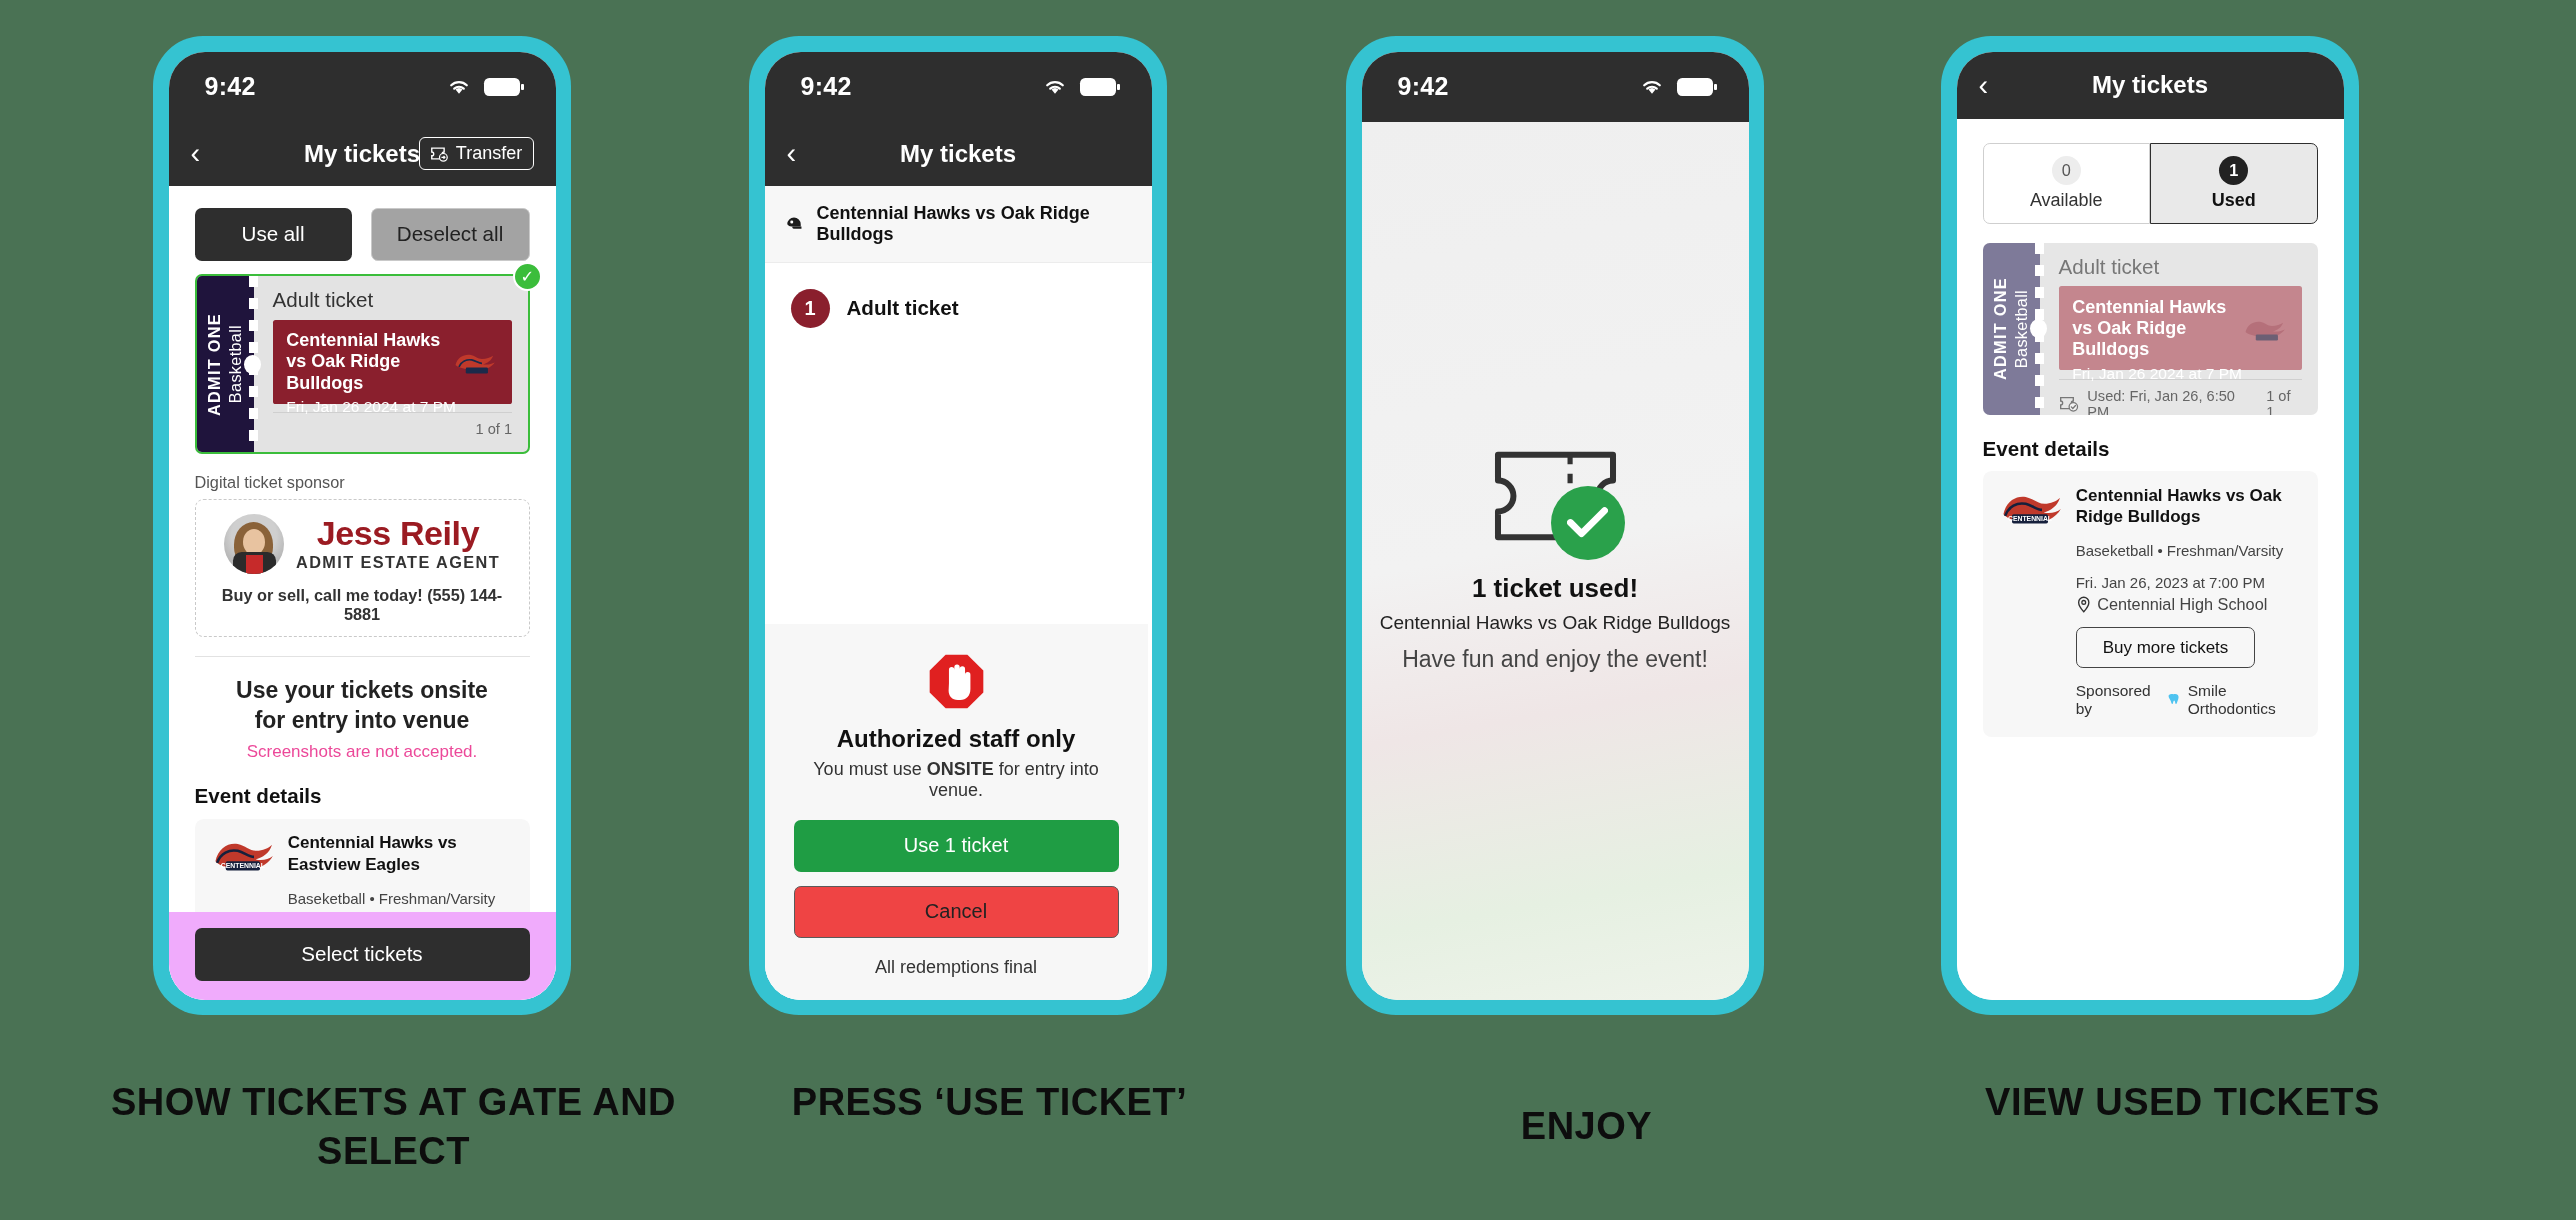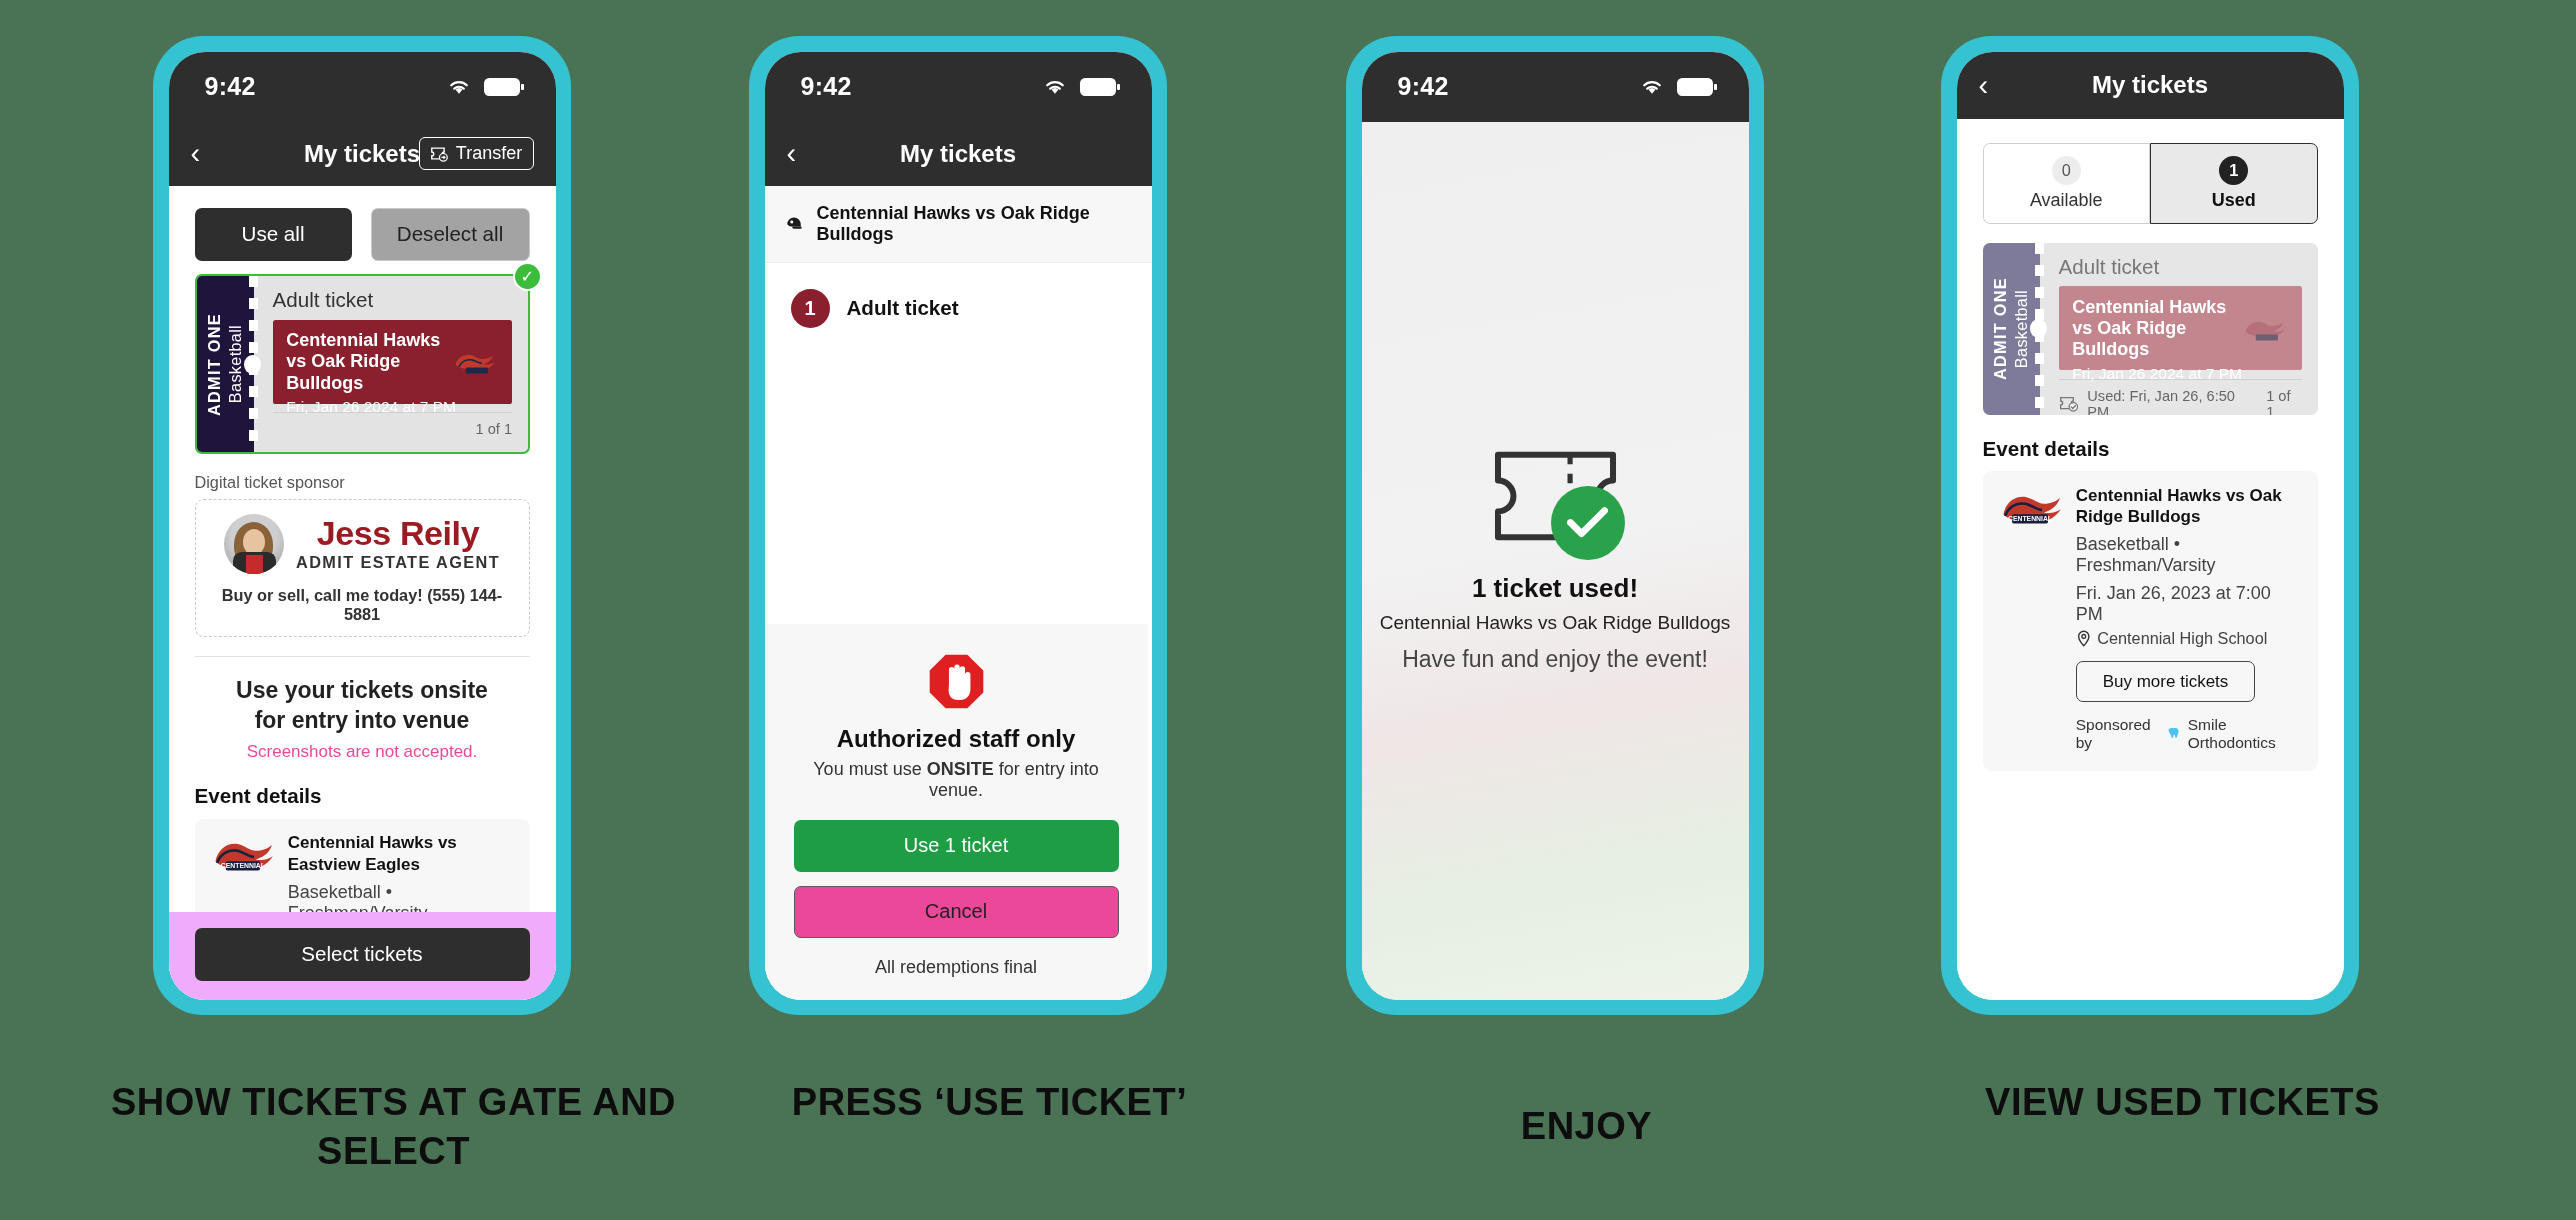--- a/index.html
+++ b/index.html
@@ -128,21 +128,21 @@
 
   .divider { height:0.9px; background:#e2e2e2; margin:19px 26px 0; }
   .onsite-title { font-size:23px; font-weight:bold; color:#222; text-align:center;
                   padding:19px 50px 0; line-height:1.3;}
   .onsite-sub { font-size:17px; color:#ec4899; text-align:center; padding:6.9px 0 0;}
   .evt-head { font-size:20.6px; font-weight:bold; color:#111; padding:22px 26px 10.3px;}
   .evt-card { margin:0 26px; background:#f7f7f7; border-radius:8.6px; padding:13.7px 15.5px;
               display:flex; gap:13.7px; }
   .evt-logo { width:64px;height:48px;flex:none; }
   .evt-name { font-size:17px;font-weight:bold;color:#111; line-height:1.25;}
-  .evt-meta { font-size:18px;color:#444; margin-top:7px; }
+  .evt-meta { font-size:15px;color:#444; margin-top:15px; }
   .evt-loc { font-size:16.3px;color:#444; margin-top:3.4px; display:flex;align-items:center;gap:6px;}
   .select-bar { position:absolute; left:0; right:0; bottom:0; background:#f0abfc; padding:15.5px 26px 19px;}
   .select-btn { height:53px; background:#2e2e2e; color:#fff; border-radius:6.9px;
      display:flex;align-items:center;justify-content:center;font-size:20.6px;cursor:pointer;}
 
   
   .evtbar { background:#f7f7f7; padding:17px 20.6px; display:flex; align-items:center; gap:12px;
             border-bottom:0.9px solid #ececec;}
   .evtbar-txt{ font-size:18px; font-weight:bold; color:#111;}
   .qty-row { display:flex; align-items:center; gap:17px; padding:26px 26px;}
@@ -150,21 +150,21 @@
      display:flex;align-items:center;justify-content:center;font-size:20px;font-weight:bold;}
   .qty-label { font-size:20.6px; font-weight:bold; color:#111;}
   .sheet { position:absolute; left:0;right:4px;bottom:0; background:#f7f7f7;
            padding:29px 29px 22px; text-align:center;}
   .stop-icon { width:57px;height:57px;margin:0 auto 12px; }
   .sheet-title { font-size:24px;font-weight:bold;color:#111;}
   .sheet-sub { font-size:18px;color:#333;margin-top:6px;}
   .sheet-sub b{font-weight:bold;}
   .use-btn { margin-top:19px; height:52px; background:#1f9d44; color:#fff; border-radius:6.9px;
      display:flex;align-items:center;justify-content:center;font-size:20px;cursor:pointer;}
-  .cancel-btn { margin-top:13.7px; height:52px; background:#ec4899; color:#222;
+  .cancel-btn { margin-top:13.7px; height:52px; background:#ef4444; color:#222;
      border:1.5px solid #5a5a5a; border-radius:6.9px;
      display:flex;align-items:center;justify-content:center;font-size:20px;cursor:pointer;}
   .final-note { font-size:18px; color:#333; margin-top:19px;}
 
   
   .success-screen {
     height:calc(100% - 70px);
     background:linear-gradient(170deg,#efefef 0%,#f2f2f2 48%,#efe6e6 66%,#e6f0e2 86%,#eef3ea 100%);
     display:flex; flex-direction:column; align-items:center; justify-content:center;
     position:relative;

